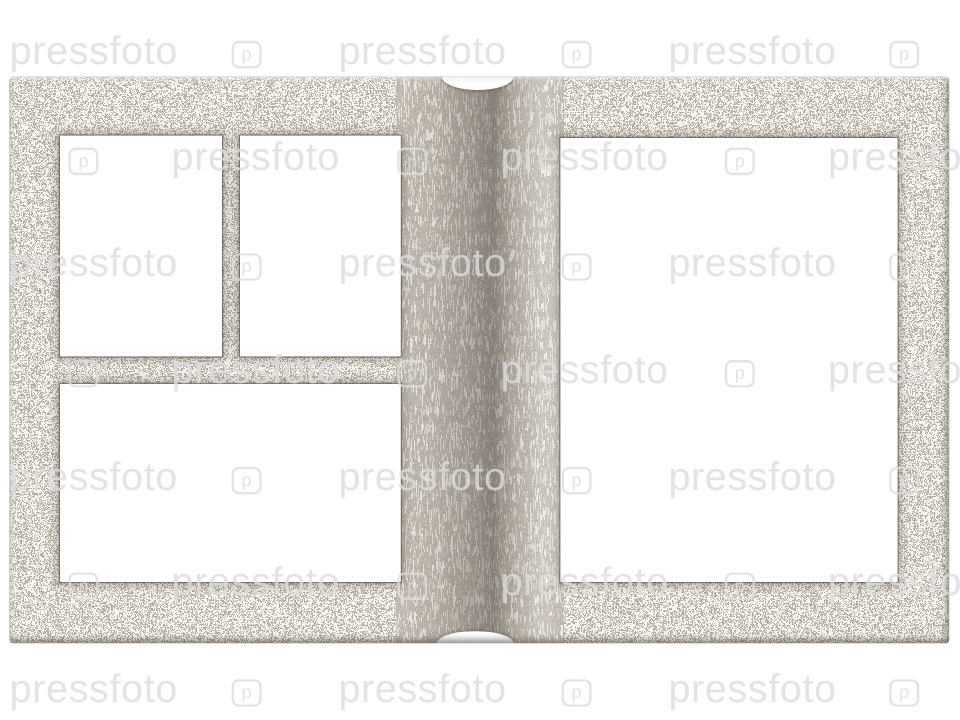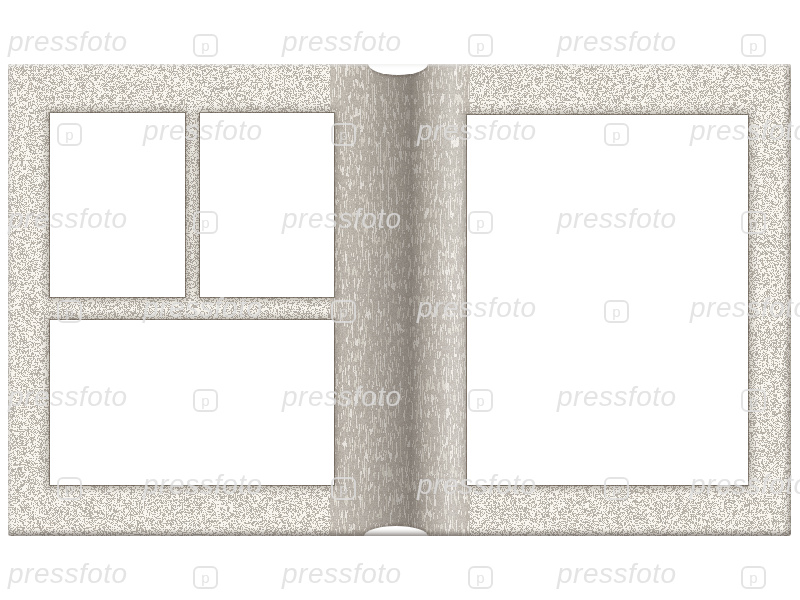--- a/index.html
+++ b/index.html
@@ -74,27 +74,26 @@
 
   
   .wm-layer{
     position:absolute; inset:0;
     z-index:10;
     pointer-events:none;
     overflow:hidden;
   }
   .wm-word{
     position:absolute;
-    font-size:28px;
+    font-size:33px;
     line-height:28px;
     letter-spacing:0.5px;
     font-weight:400;
     color:var(--wm,rgba(221,221,221,0.8));
     white-space:nowrap;
-    font-style:italic;
   }
   .wm-logo{
     position:absolute;
     width:21px; height:19px;
     border:2px solid var(--wm,rgba(221,221,221,0.8));
     border-radius:6px;
     color:var(--wm,rgba(221,221,221,0.8));
     display:flex; align-items:center; justify-content:center;
     font-size:15px; line-height:1;
   }

